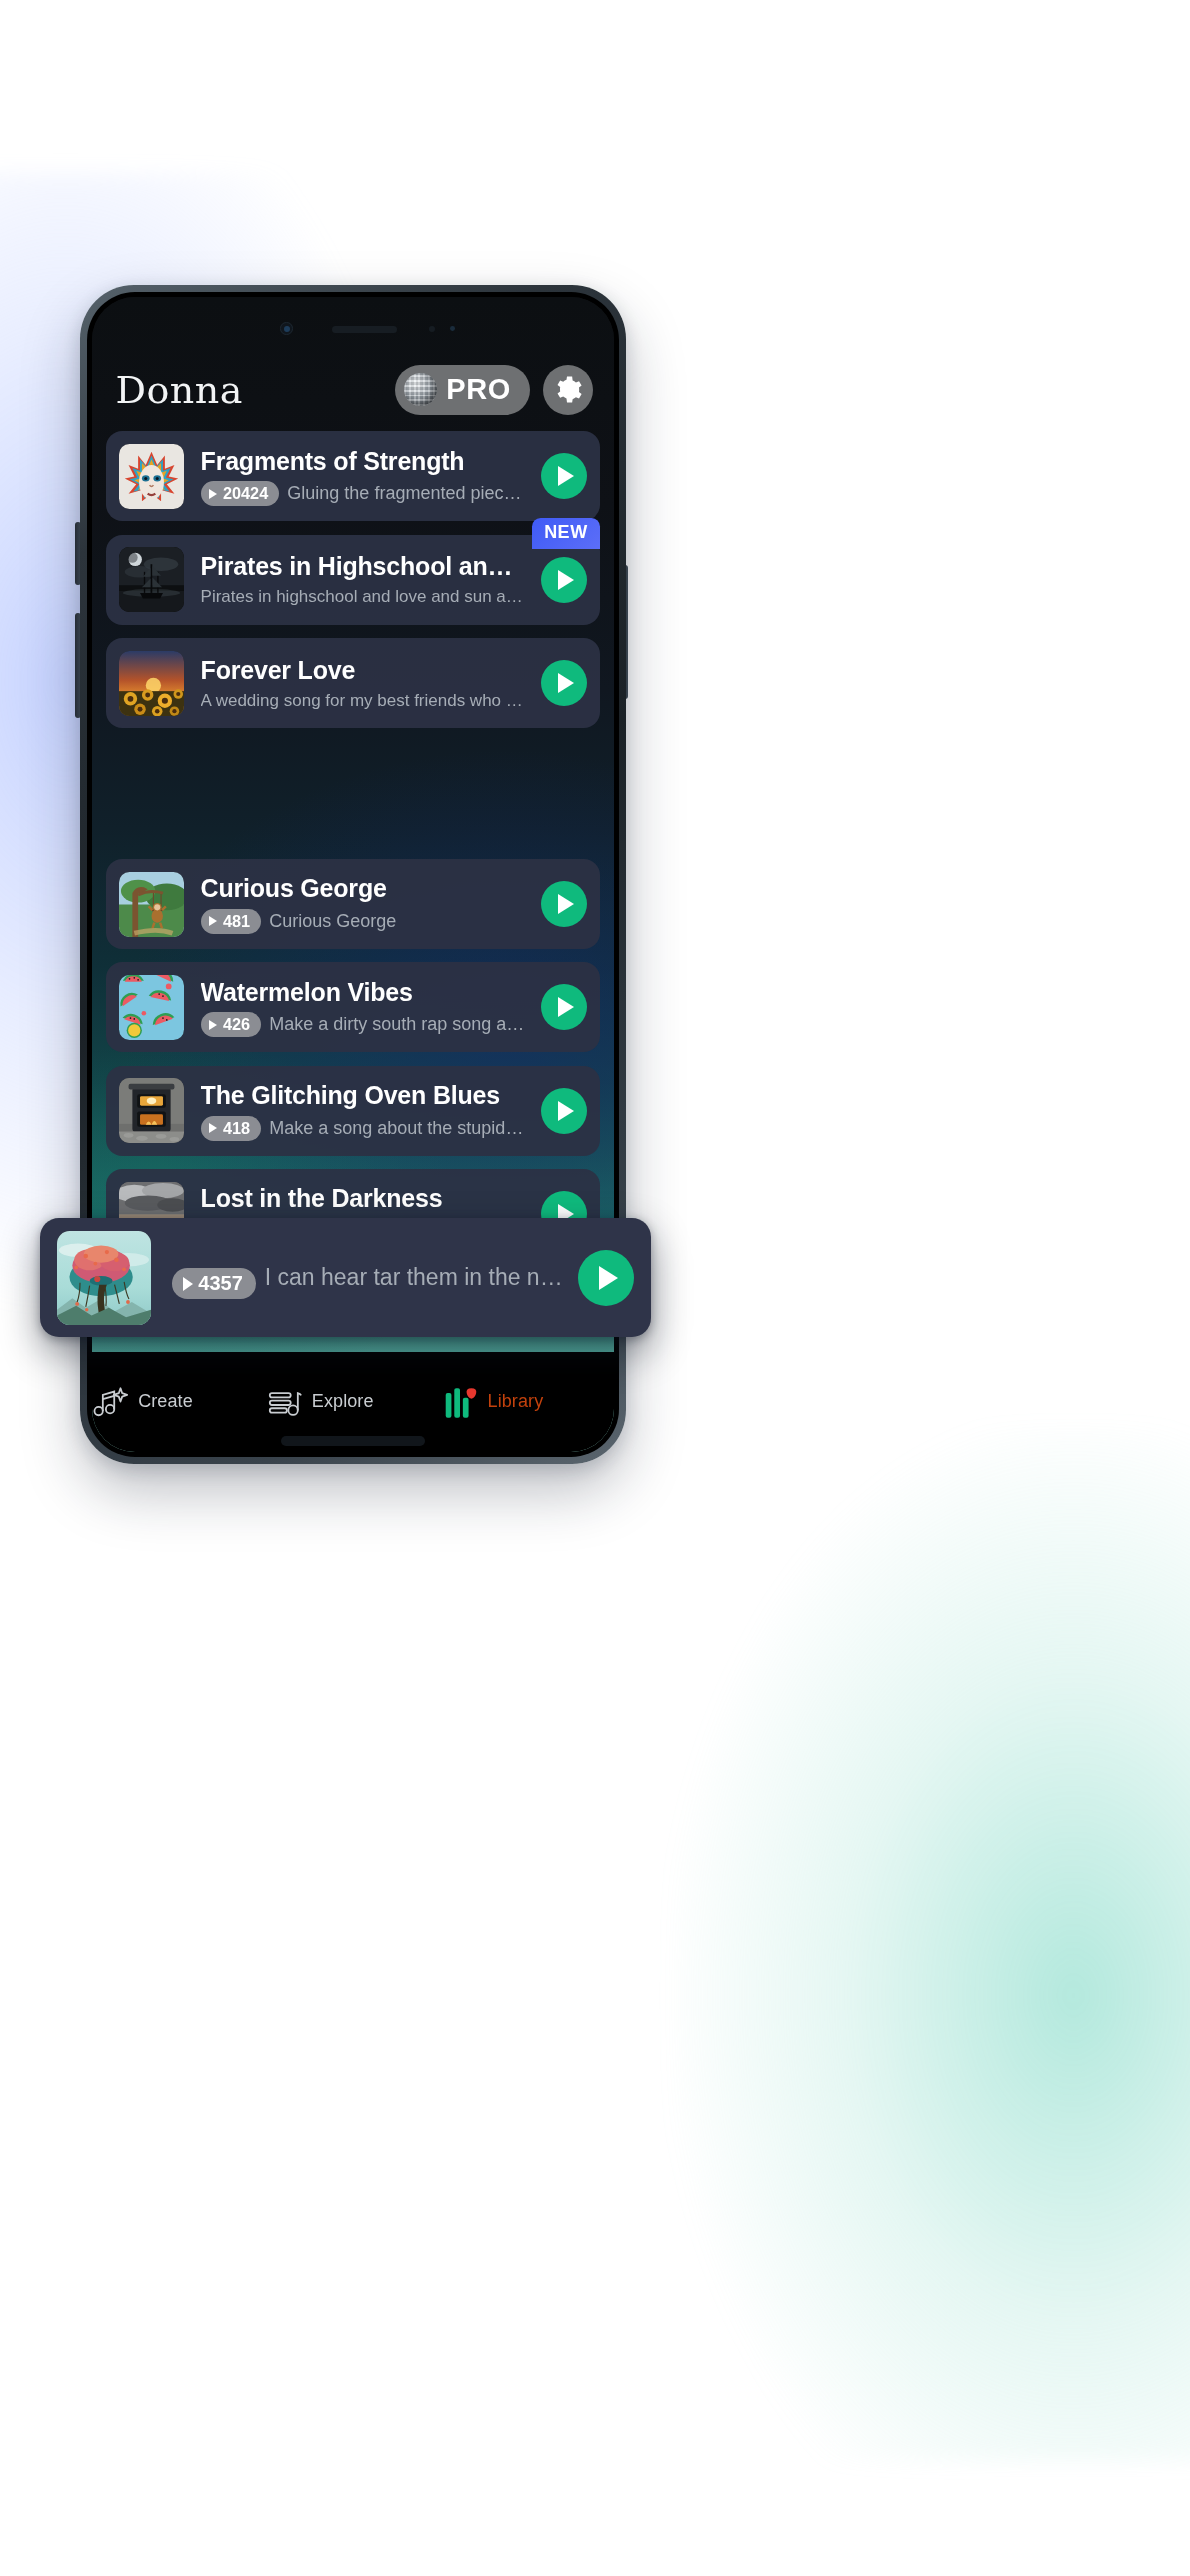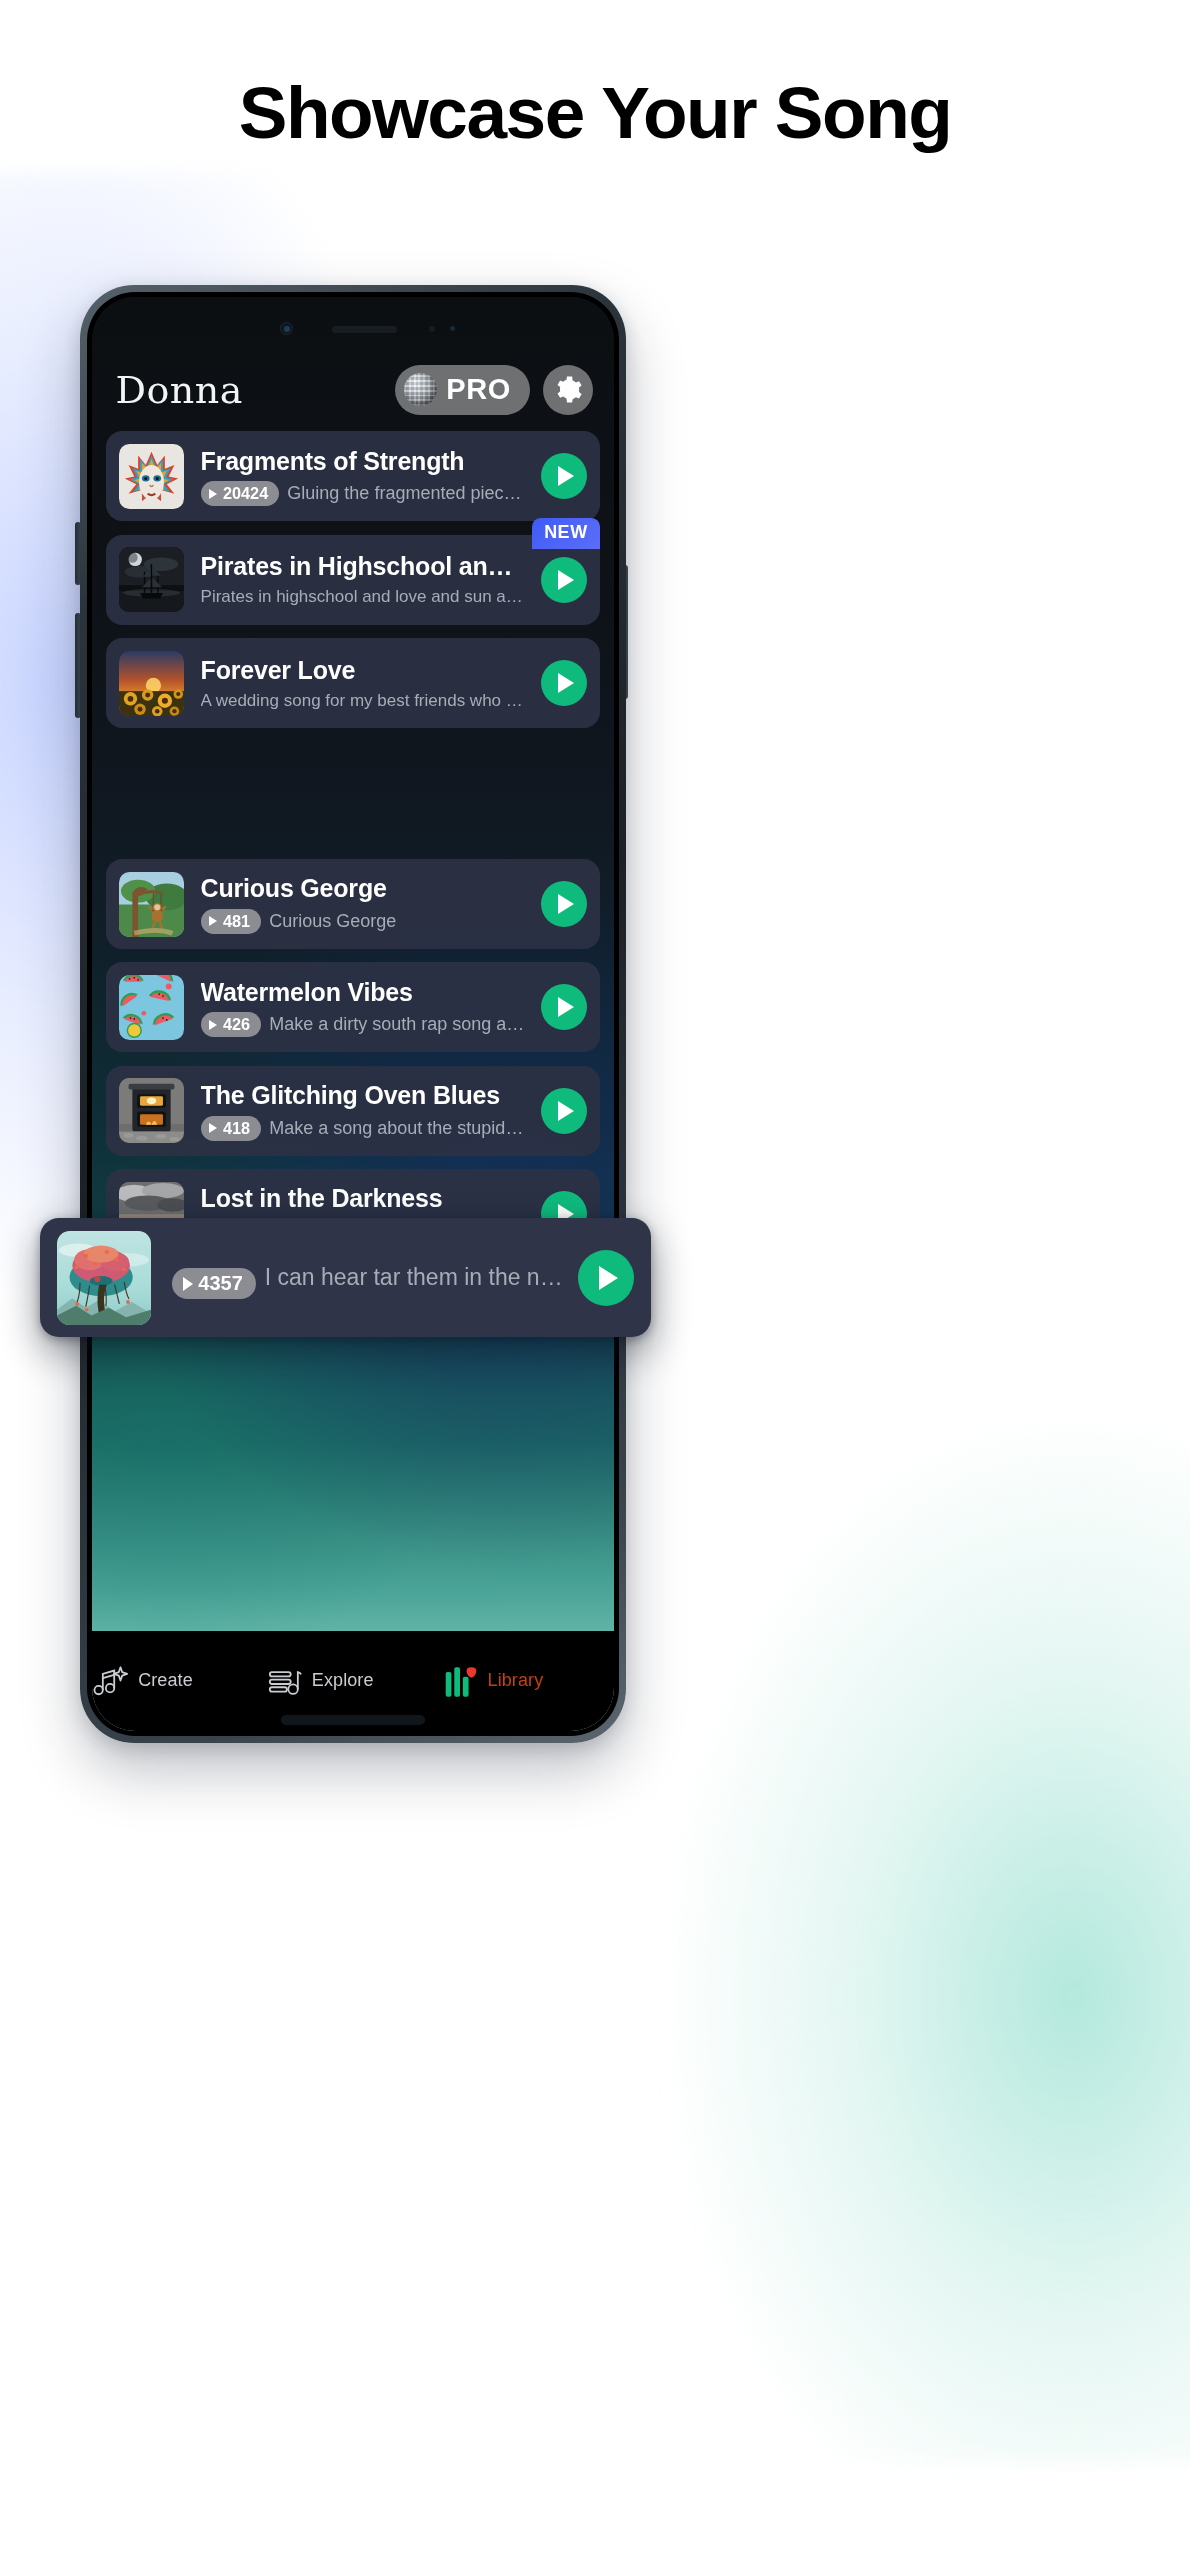--- a/index.html
+++ b/index.html
@@ -42,21 +42,21 @@
     letter-spacing: -1.5px;
     font-family: "Liberation Sans", sans-serif;
     z-index: 6;
   }
   .headline .l2 { display: block; margin-top: 13.4px; }
 
   
   .phone {
     position: absolute;
     left: 80px; top: 285px;
-    width: 546px; height: 1458px;
+    width: 546px; height: 1179px;
     border-radius: 54px;
     background: linear-gradient(150deg,#56626b 0%, #2c343b 18%, #1b2126 50%, #39434c 86%, #5b666f 100%);
     padding: 6.7px;
     box-shadow: 0 27px 58px rgba(20,30,48,0.28), 0 5.8px 17px rgba(20,30,48,0.16);
     z-index: 3;
   }
   .phone-inner {
     position: relative;
     width: 100%; height: 100%;
     border-radius: 48px;
@@ -311,21 +311,20 @@
 </style>
 </head>
 <body>
 
 <div class="bg-layer">
   <div class="glow-blue"></div>
   <div class="glow-teal"></div>
 </div>
 
 <div class="headline">
-  <span>Showcase Your Song</span>
 </div>
 
 <div class="side-btn sb-l1"></div>
 <div class="side-btn sb-l2"></div>
 <div class="side-btn sb-r1"></div>
 
 <div class="phone">
   <div class="phone-inner">
     <div class="screen">
 

